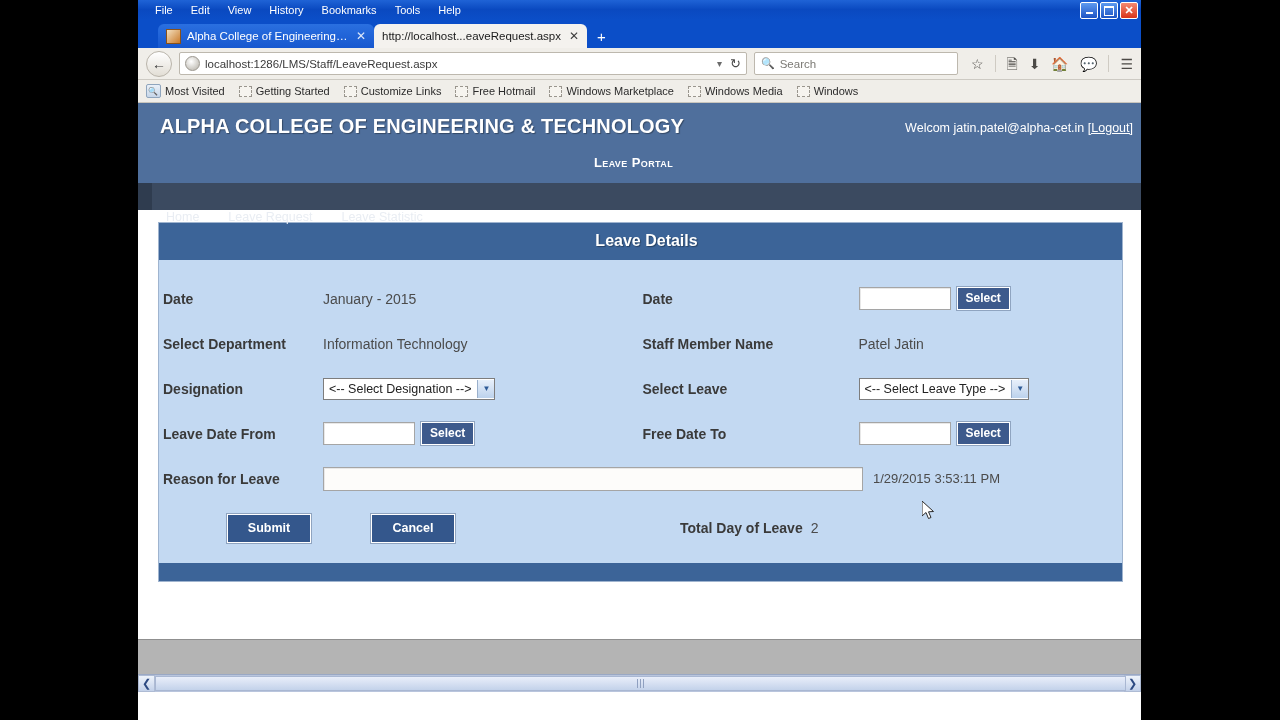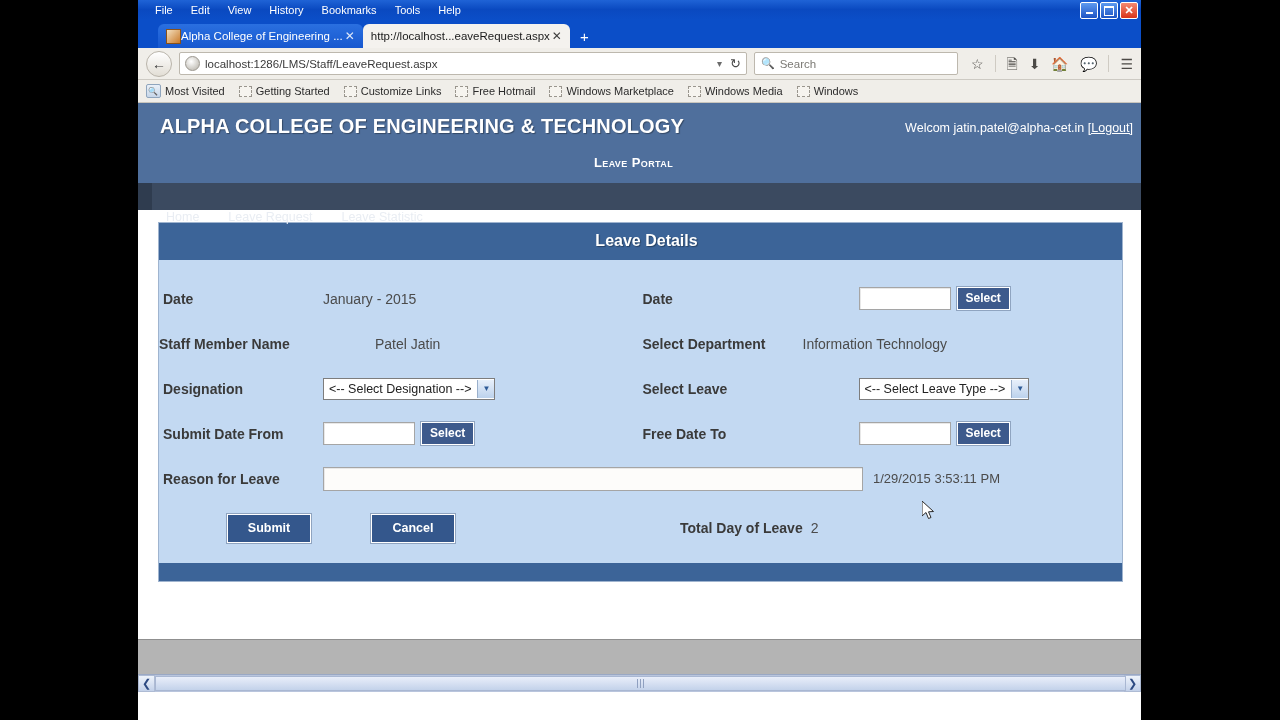--- a/index.html
+++ b/index.html
@@ -40,21 +40,21 @@
   .win-btn .glyph-min { display:block; width:7px; height:2px; background:#fff; margin-top:5px;}
   .win-btn .glyph-max { display:block; width:8px; height:7px; border:1px solid #fff; border-top-width:2px;}
   .win-btn .glyph-x { font-size: 11px; font-weight: bold; margin-top:-1px;}
 
   
   .tabstrip {
     height: 28px; background: linear-gradient(180deg,#0b4ec8,#0b4ec8);
     display: flex; align-items: flex-end; padding-left: 20px; position: relative;
   }
   .tab {
-    height: 24px; display: flex; align-items: center; 
+    height: 24px; display: flex; align-items: center; gap: 6px;
     padding: 0 8px 0 8px; border-radius: 6px 6px 0 0; font-size: 11.5px;
     max-width: 200px;
   }
   .tab.inactive { background: linear-gradient(180deg,#2a6fe0,#1758cf); color: #ffffff; }
   .tab.active { background: #f4f2ee; color: #1a1a1a; }
   .tab .favicon {
     width: 13px; height: 13px; background: linear-gradient(135deg,#f3e0c0,#c97a2a);
     border: 1px solid #8a5118; display: inline-block; flex: none;
   }
   .tab .label { white-space: nowrap; overflow: hidden; text-overflow: ellipsis; }
@@ -354,27 +354,27 @@
                 <span class="val">January - 2015</span>
               </div>
               <div class="col right">
                 <span class="lbl" style="width:216px;">Date</span>
                 <input class="txt sm" type="text" value="" style="">
                 <span class="btn-select">Select</span>
               </div>
             </div>
 
             <div class="row">
+              <div class="col left">
+                <span class="lbl l">Select Department</span>
+                <span class="val">Information Technology</span>
+              </div>
               <div class="col right">
                 <span class="lbl" style="width:216px;">Staff Member Name</span>
                 <span class="val">Patel Jatin</span>
-              </div>
-              <div class="col left">
-                <span class="lbl l">Select Department</span>
-                <span class="val">Information Technology</span>
               </div>
             </div>
 
             <div class="row">
               <div class="col left">
                 <span class="lbl l">Designation</span>
                 <span class="sel">
                   <span>&lt;-- Select Designation --&gt;</span>
                   <span class="arrow">▼</span>
                 </span>
@@ -383,21 +383,21 @@
                 <span class="lbl" style="width:216px;">Select Leave</span>
                 <span class="sel">
                   <span>&lt;-- Select Leave Type --&gt;</span>
                   <span class="arrow">▼</span>
                 </span>
               </div>
             </div>
 
             <div class="row">
               <div class="col left">
-                <span class="lbl l">Submit Date From</span>
+                <span class="lbl l">Leave Date From</span>
                 <input class="txt sm" type="text" value="" style="">
                 <span class="btn-select">Select</span>
               </div>
               <div class="col right">
                 <span class="lbl" style="width:216px;">Free Date To</span>
                 <input class="txt sm" type="text" value="" style="">
                 <span class="btn-select">Select</span>
               </div>
             </div>
 

